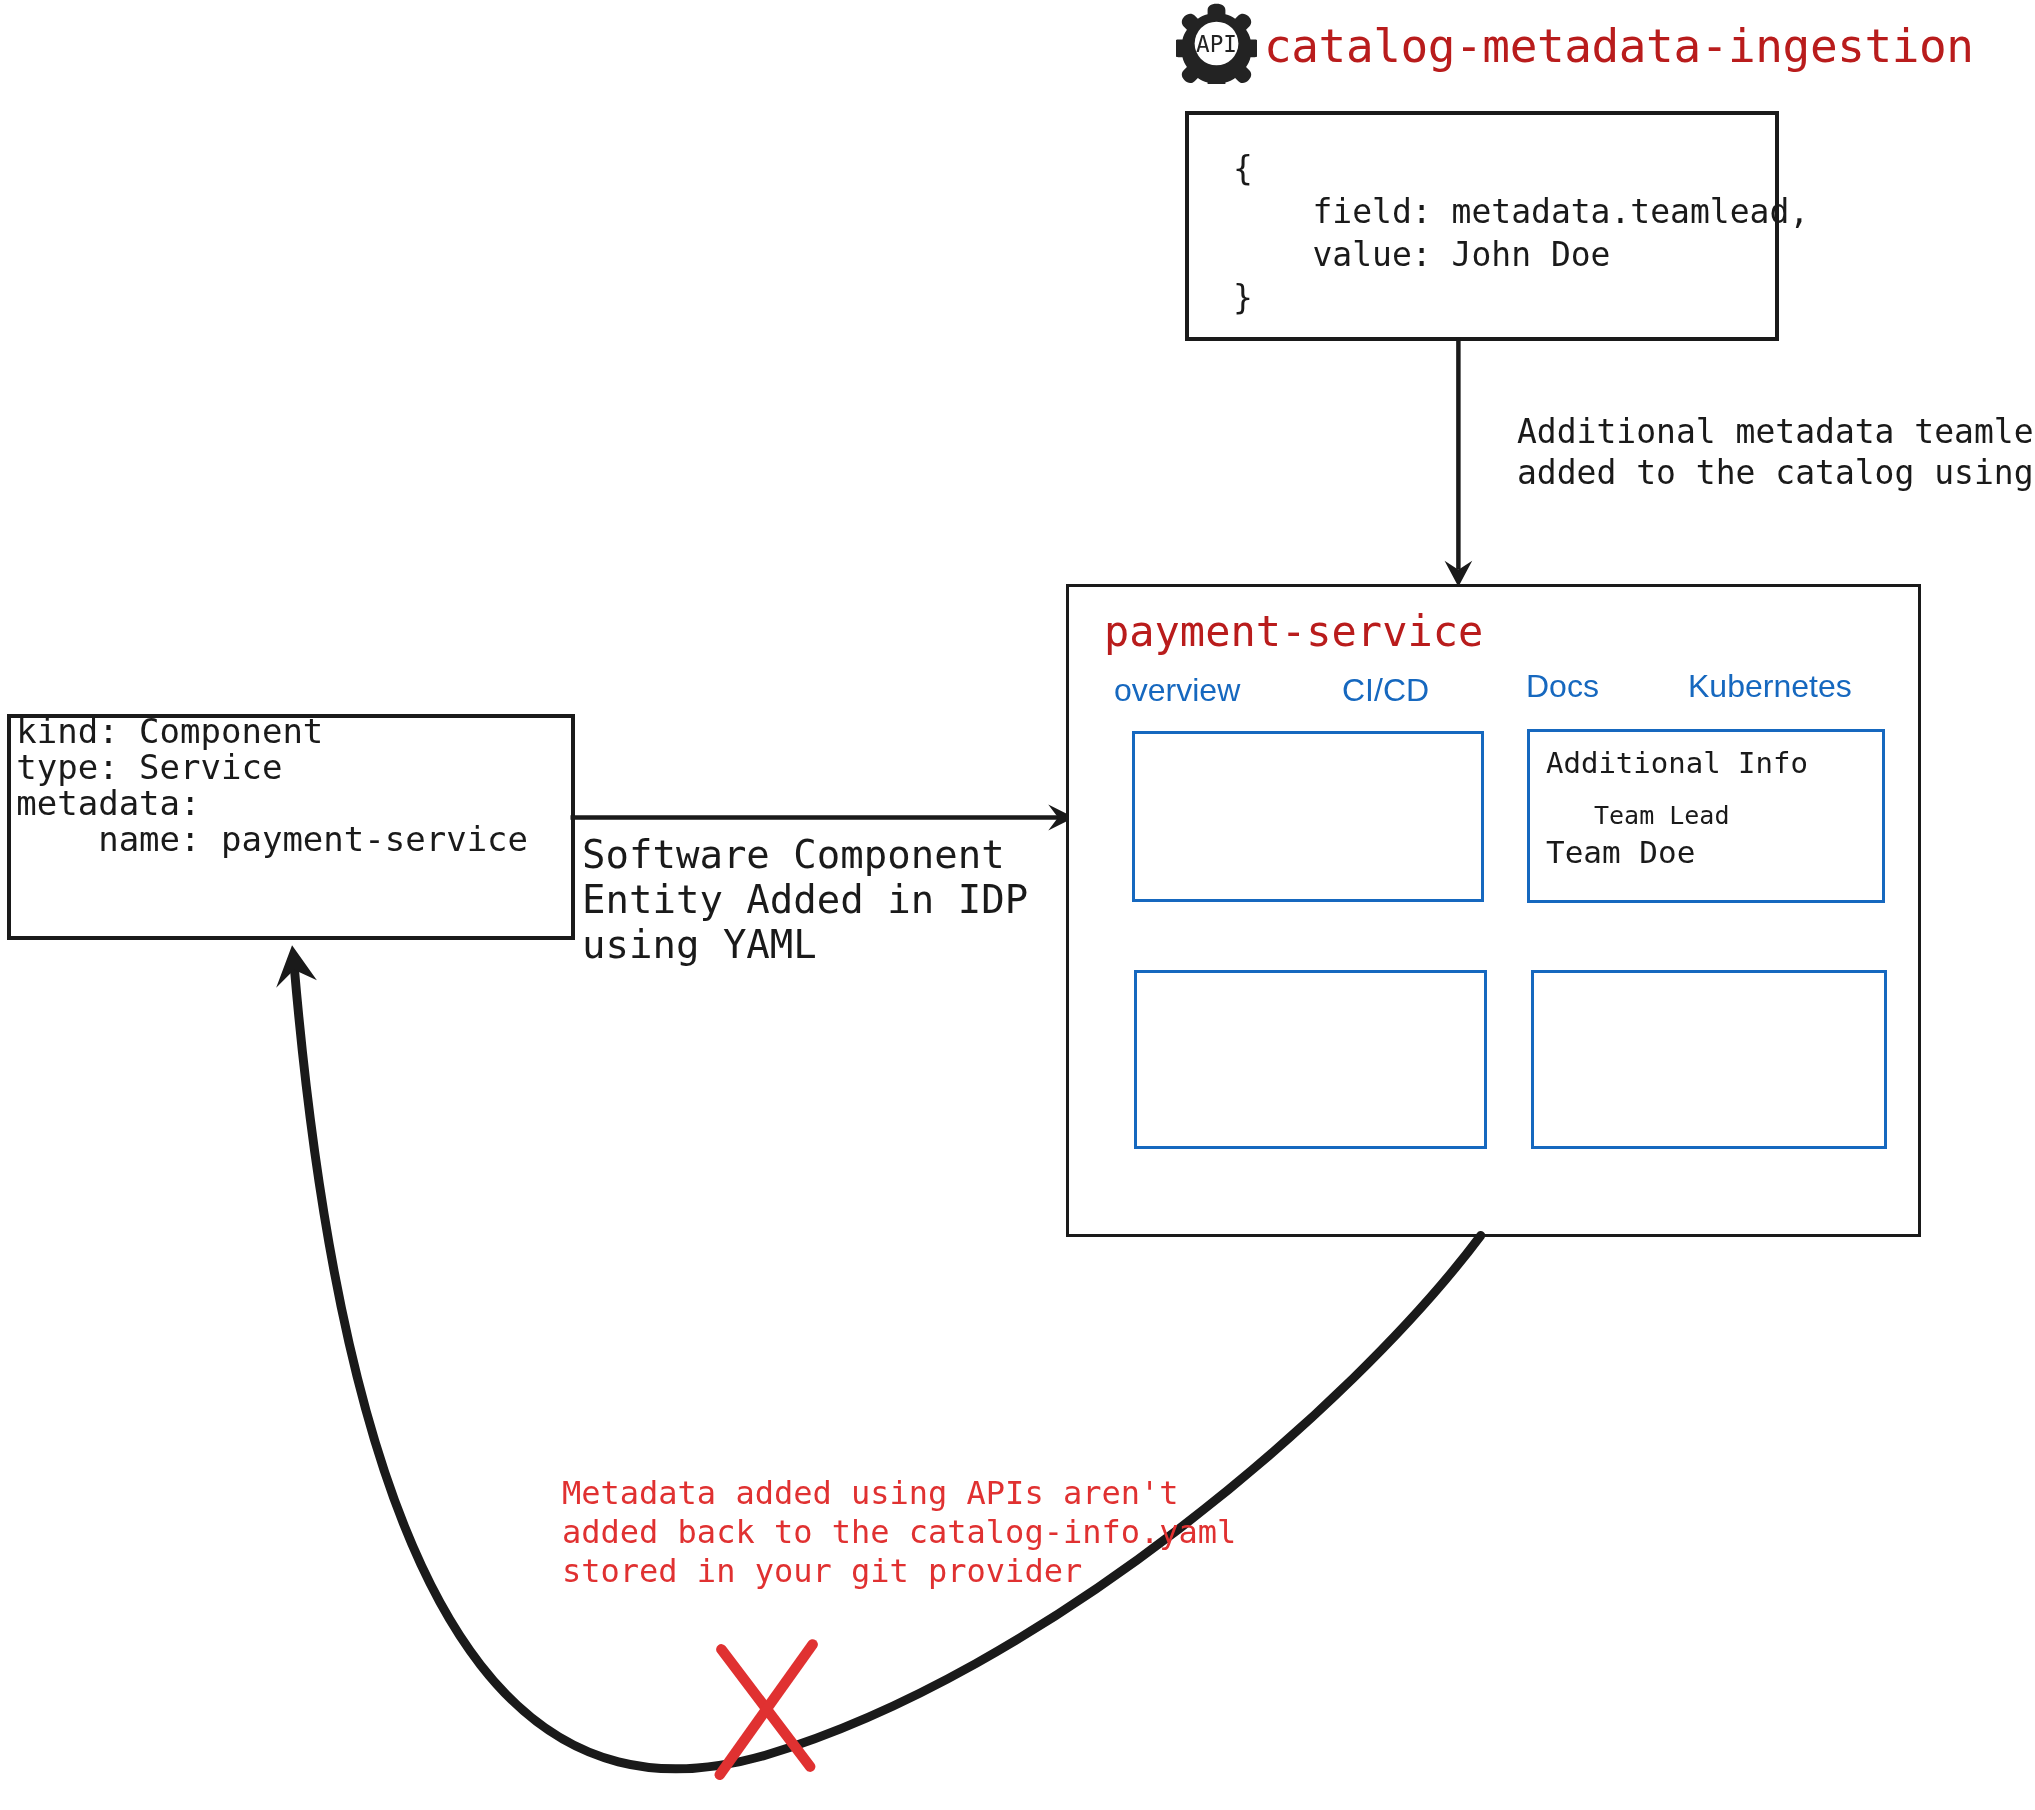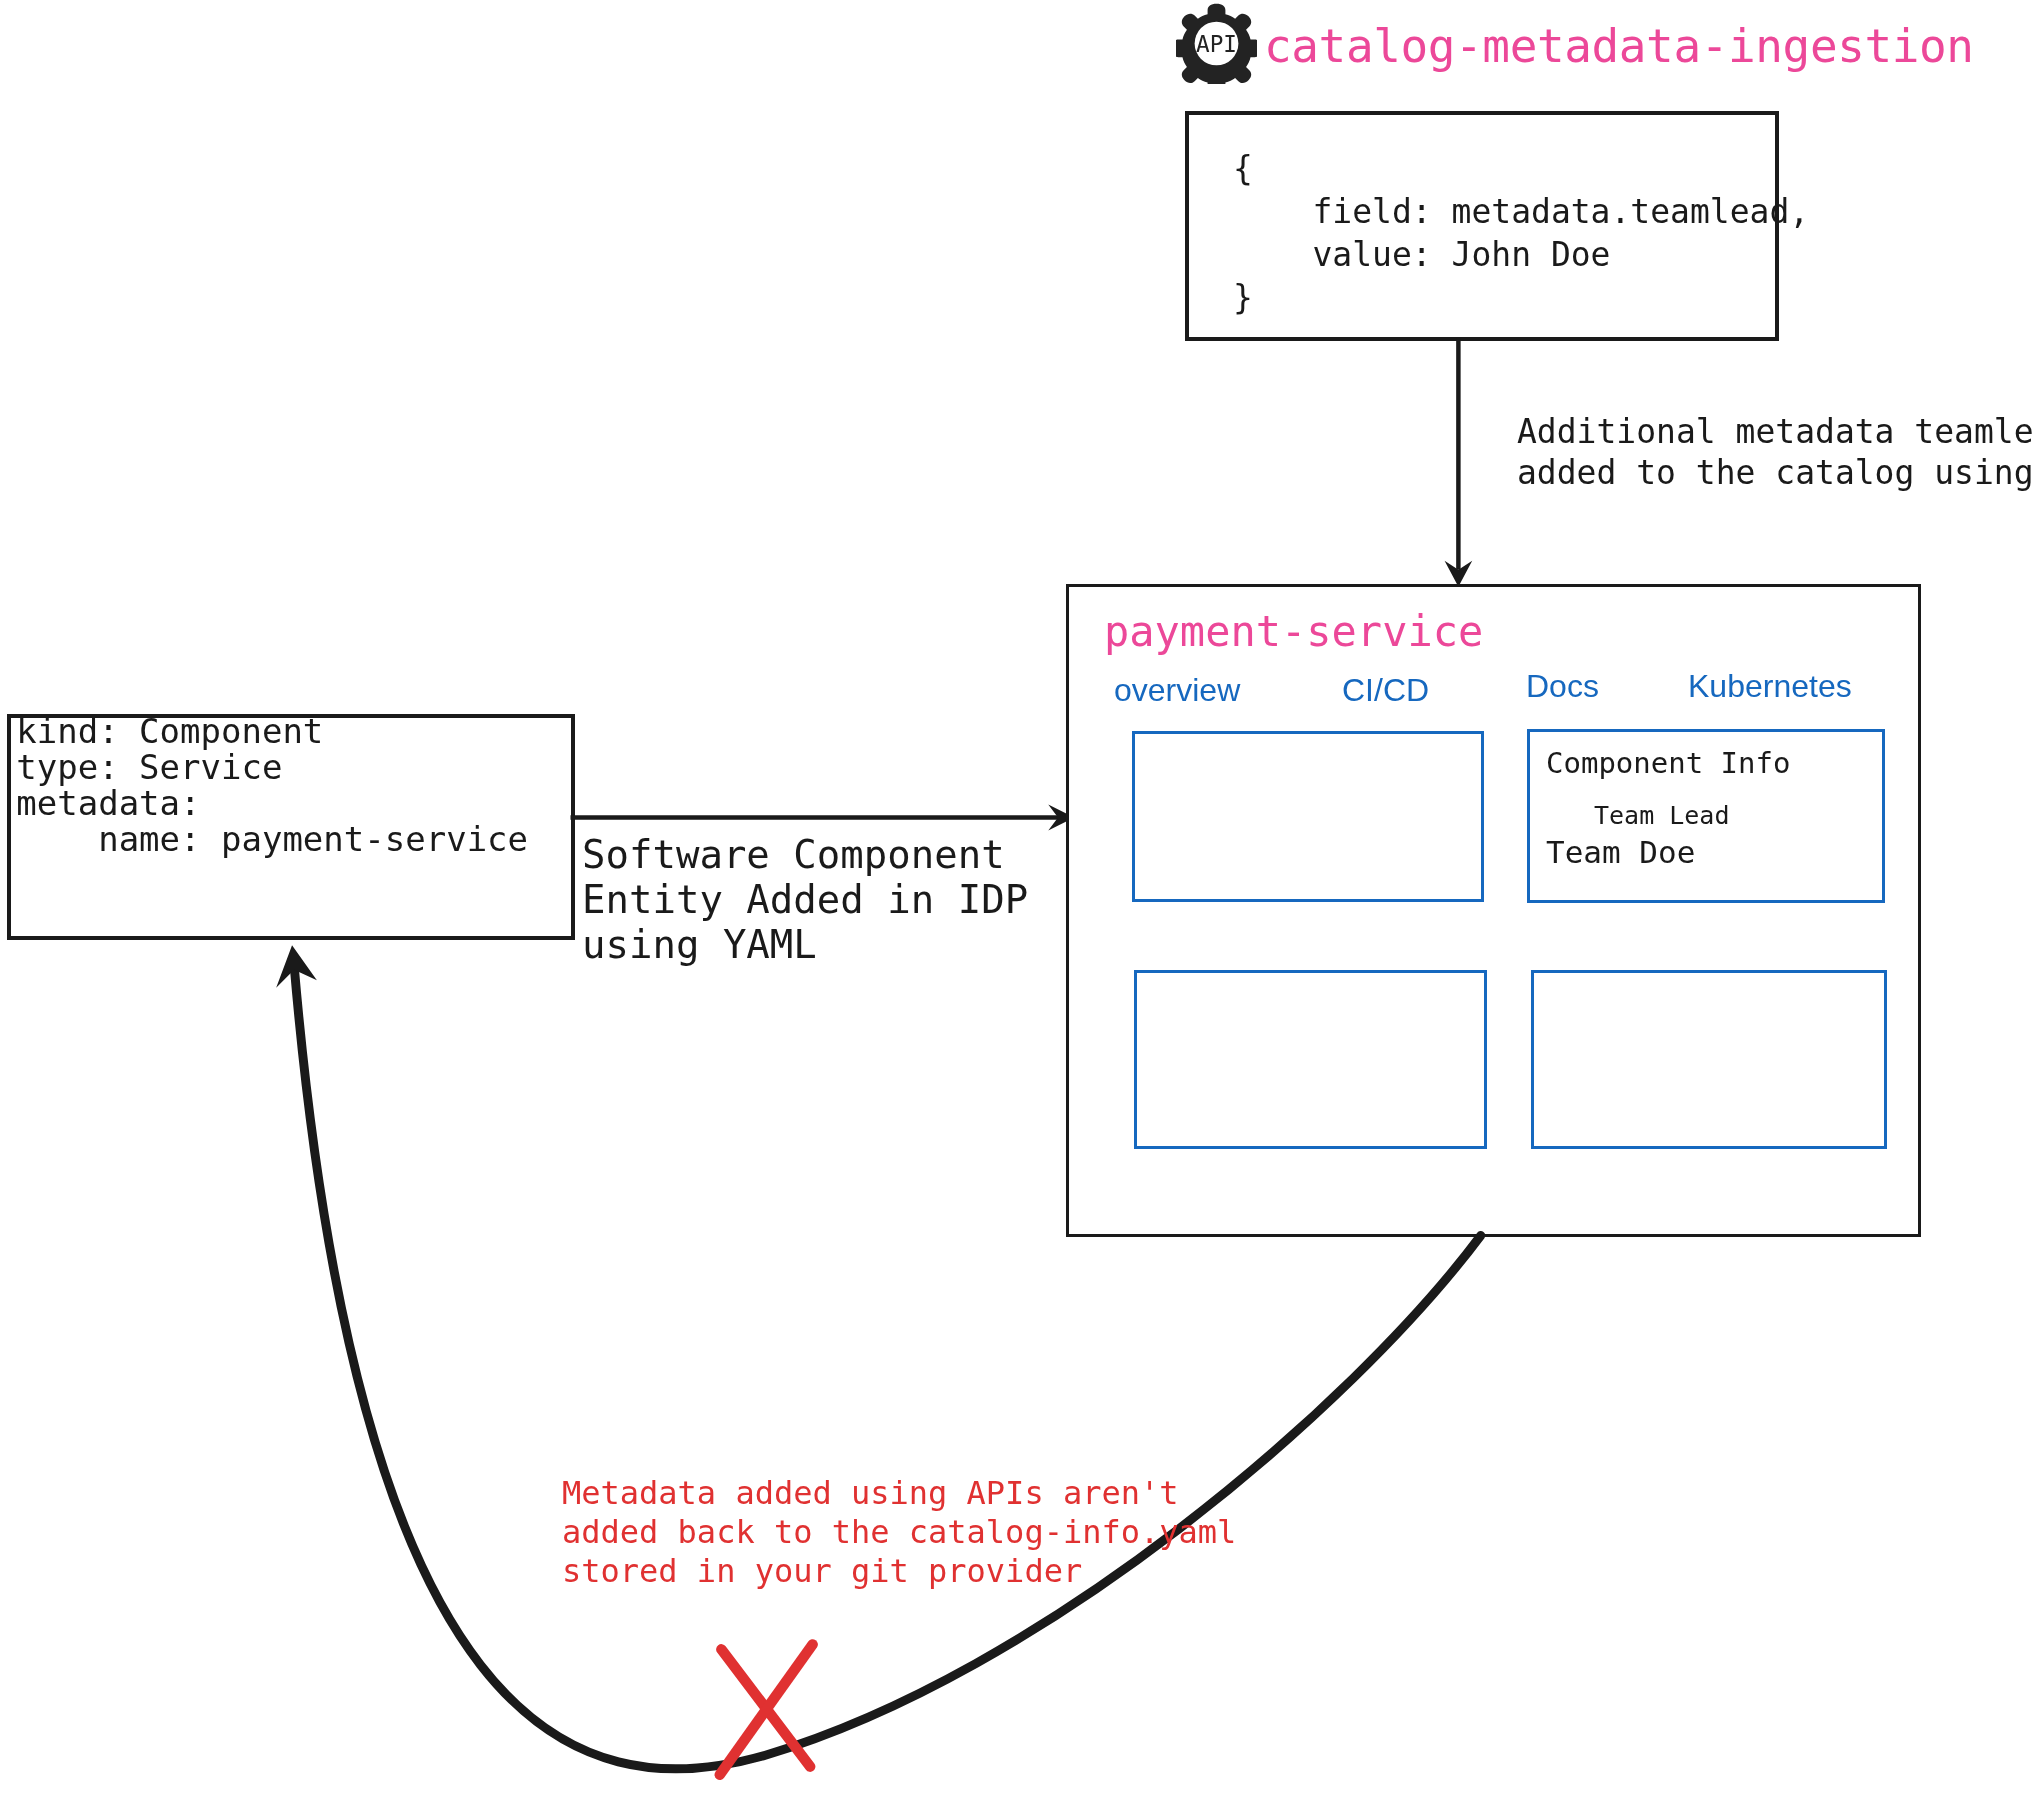--- a/index.html
+++ b/index.html
@@ -20,21 +20,21 @@
   .abs { position: absolute; }
 
   
   .mono {
     font-family: "DejaVu Sans Mono", monospace;
     white-space: pre;
     color: #1a1a1a;
   }
   .blue-title {
     font-family: "DejaVu Sans Mono", monospace;
-    color: #ec4899;
+    color: #b91c1c;
     white-space: pre;
     font-weight: 400;
   }
 
   
   #api-header { left: 1176px; top: 3.3px; width: 692px; height: 85px; }
   #api-gear { left: 0px; top: 0px; width: 81px; height: 81px; }
   #api-title {
     left: 88px; top: 15.5px;
     font-size: 46px;
@@ -226,21 +226,21 @@
   <div id="panel-title" class="abs blue-title">payment-service</div>
 
   <div id="tab-overview" class="abs tab">overview</div>
   <div id="tab-cicd" class="abs tab">CI/CD</div>
   <div id="tab-docs" class="abs tab">Docs</div>
   <div id="tab-kubernetes" class="abs tab">Kubernetes</div>
 
   <div id="card-overview" class="abs card"></div>
 
   <div id="card-addinfo" class="abs card"></div>
-  <div id="addinfo-title" class="abs mono">Component Info</div>
+  <div id="addinfo-title" class="abs mono">Additional Info</div>
   <div id="addinfo-teamlead-label" class="abs mono">Team Lead</div>
   <div id="addinfo-teamlead-value" class="abs mono">Team Doe</div>
 
   <div id="card-bottom-l" class="abs card"></div>
   <div id="card-bottom-r" class="abs card"></div>
 
   <div id="curve-svg" class="abs">
     <svg width="1547" height="875" viewBox="0 0 3800 2150" aria-hidden="true">
       <path d="M3638 785
                C3320 1210, 2560 1860, 1880 2062

